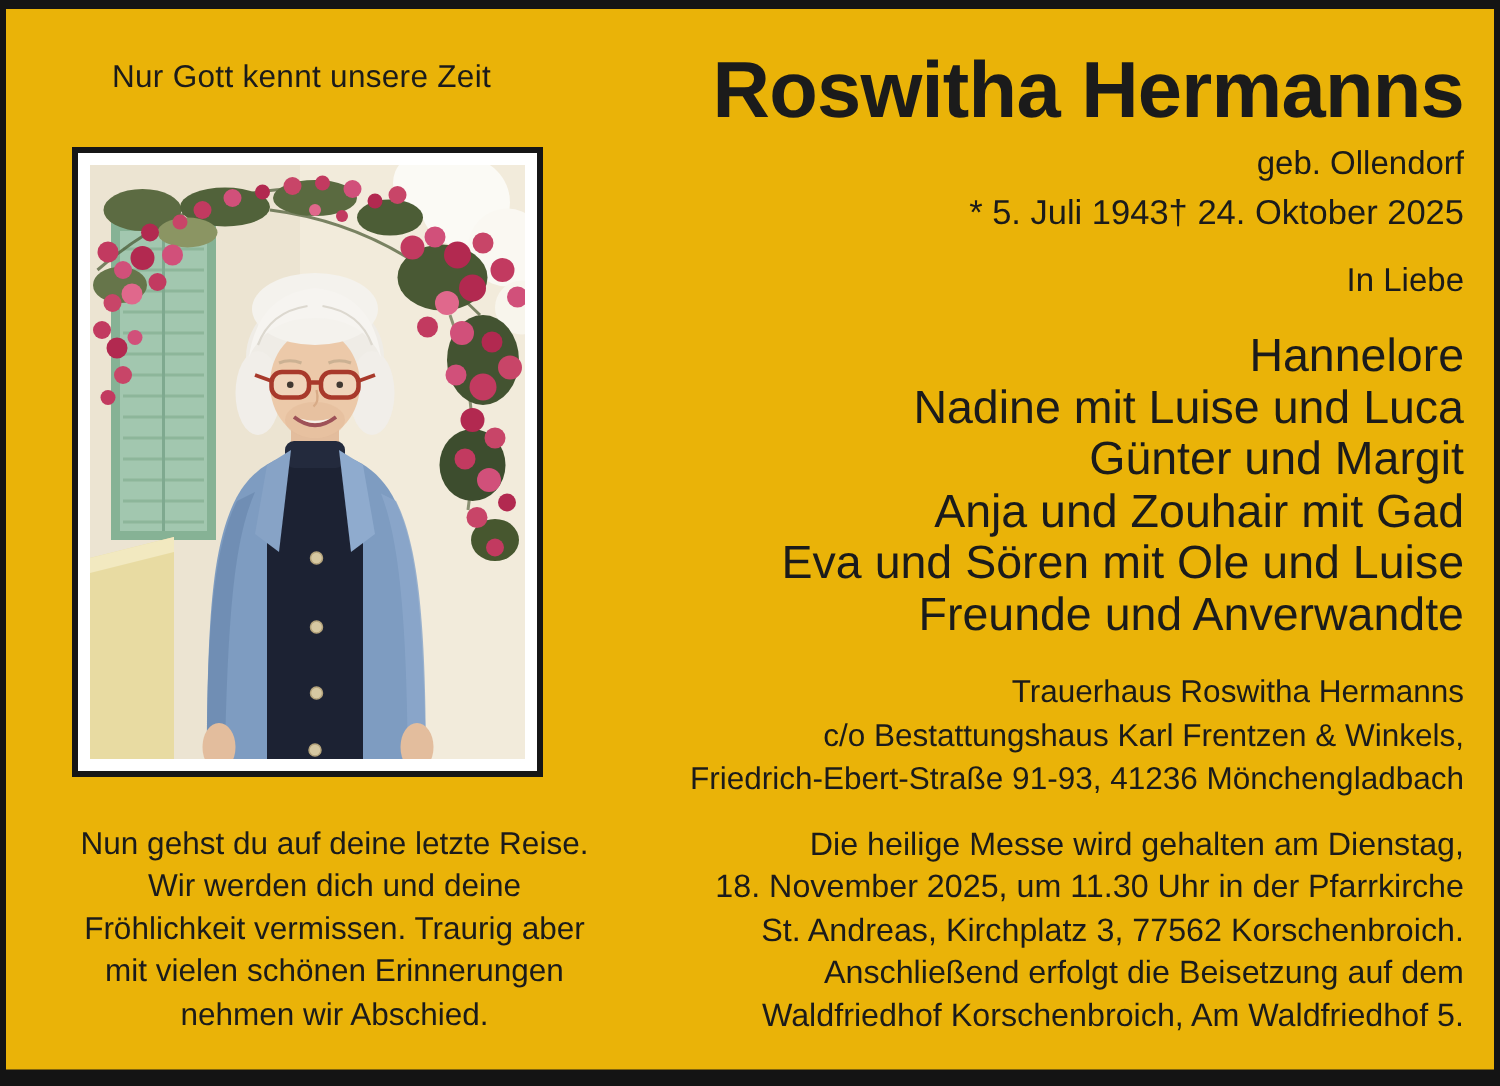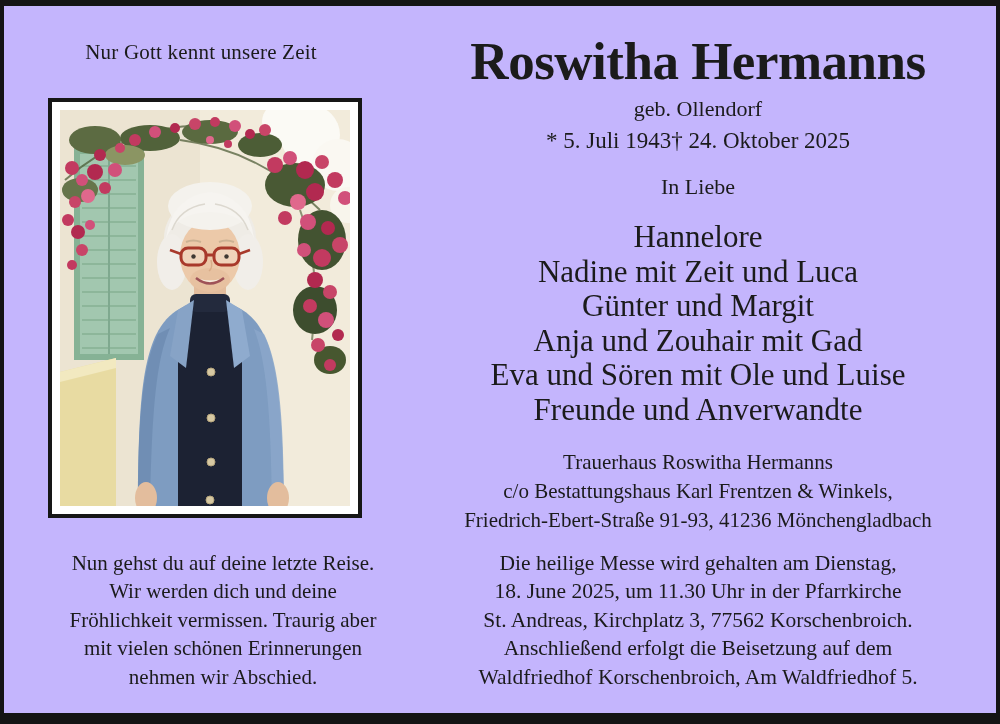--- a/index.html
+++ b/index.html
@@ -1,46 +1,46 @@
 <!DOCTYPE html>
 <html lang="de"><head>
 <meta charset="utf-8">
 <title>Traueranzeige</title>
 <style>
   html,body { margin:0; padding:0; background:#ffffff; }
   .page {
     position:relative;
     width:1000px; height:724px;
     box-sizing:border-box;
-    background:#c4b5fd;
+    background:#eab308;
     border-style:solid;
     border-color:#141414;
     border-width:6px 4px 11px 4px;
-    font-family:Liberation Serif, serif;
+    font-family:Liberation Sans, sans-serif;
     color:#1b1b1b;
     overflow:hidden;
   }
   .abs { position:absolute; }
   .center { text-align:center; }
 
   .motto {
     left:36px; top:34px; width:322px;
     font-size:21px; letter-spacing:0.2px;
   }
 
   .photo-frame {
     left:44px; top:92px; width:314px; height:420px;
     box-sizing:border-box;
     border:4px solid #161616;
     background:#ffffff;
     padding:8px;
   }
   .photo-frame svg { display:block; width:100%; height:100%; }
 
-  .right-col { left:392px; width:604px; text-align:center; }
+  .right-col { left:368px; width:604px; text-align:right; }
 
   .title {
     top:26px;
     font-size:53px; font-weight:bold; letter-spacing:-0.5px;
     line-height:1.1;
   }
   .maiden { top:90px; font-size:22px; }
   .dates  { top:122px; font-size:23px; }
   .dates .death { }
   .inliebe { top:168px; font-size:22px; }
@@ -221,21 +221,21 @@
   <div class="abs right-col maiden">geb. Ollendorf</div>
 
   <div class="abs right-col dates">
     <span>* 5. Juli 1943</span><span class="death">† 24. Oktober 2025</span>
   </div>
 
   <div class="abs right-col inliebe">In Liebe</div>
 
   <div class="abs right-col mourners">
     <div>Hannelore</div>
-    <div>Nadine mit Zeit und Luca</div>
+    <div>Nadine mit Luise und Luca</div>
     <div>Günter und Margit</div>
     <div>Anja und Zouhair mit Gad</div>
     <div>Eva und Sören mit Ole und Luise</div>
     <div>Freunde und Anverwandte</div>
   </div>
 
   <div class="abs right-col address">
     <div>Trauerhaus Roswitha Hermanns</div>
     <div>c/o Bestattungshaus Karl Frentzen &amp; Winkels,</div>
     <div>Friedrich-Ebert-Straße 91-93, 41236 Mönchengladbach</div>
@@ -244,19 +244,19 @@
   <div class="abs farewell">
     <div>Nun gehst du auf deine letzte Reise.</div>
     <div>Wir werden dich und deine</div>
     <div>Fröhlichkeit vermissen. Traurig aber</div>
     <div>mit vielen schönen Erinnerungen</div>
     <div>nehmen wir Abschied.</div>
   </div>
 
   <div class="abs right-col service">
     <div>Die heilige Messe wird gehalten am Dienstag,</div>
-    <div>18. June 2025, um 11.30 Uhr in der Pfarrkirche</div>
+    <div>18. November 2025, um 11.30 Uhr in der Pfarrkirche</div>
     <div>St. Andreas, Kirchplatz 3, 77562 Korschenbroich.</div>
     <div>Anschließend erfolgt die Beisetzung auf dem</div>
     <div>Waldfriedhof Korschenbroich, Am Waldfriedhof 5.</div>
   </div>
 
 </div>
 
 </body></html>

